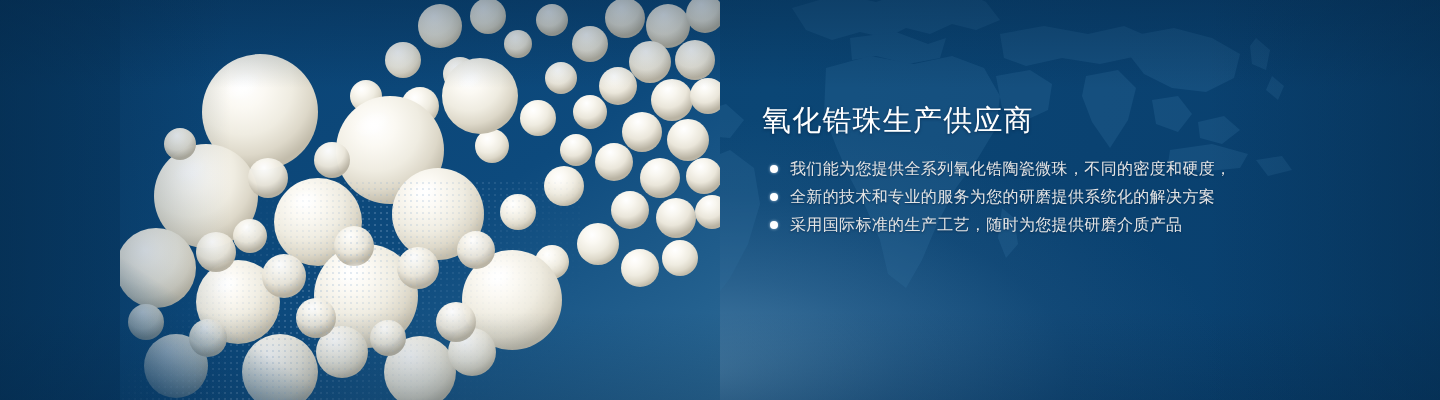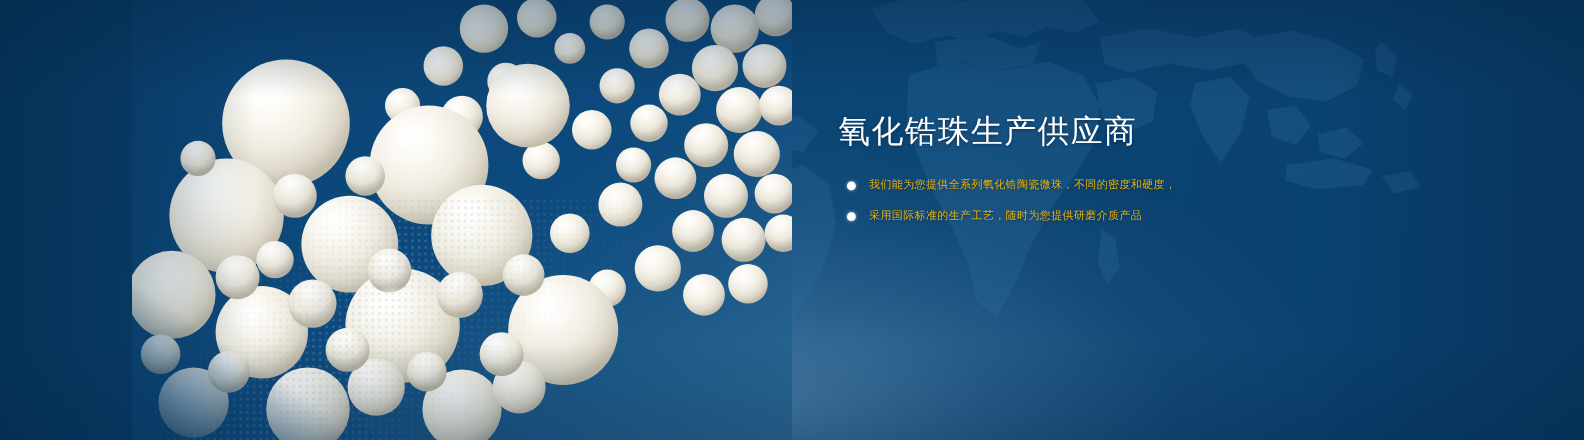--- a/index.html
+++ b/index.html
@@ -100,22 +100,22 @@
   }
   .bullets {
     list-style: none;
     margin: 0;
     padding: 0;
   }
   .bullet {
     position: relative;
     padding-left: 28px;
     margin-bottom: 6px;
-    color: #eab308;
-    font-size: 10px;
+    color: #e5e5e5;
+    font-size: 16px;
     line-height: 22px;
     letter-spacing: 0.35px;
     text-shadow: 0 1px 2px rgba(0,25,55,0.5);
   }
   .bullet:last-child { margin-bottom: 15px; }
   .dot {
     position: absolute;
     left: 8px;
     top: 7px;
     width: 8px;
@@ -314,18 +314,22 @@
   <div class="copy">
     <h1 class="headline">氧化锆珠生产供应商</h1>
 
     <ul class="bullets">
       <li class="bullet">
         <span class="dot"></span>
         <span class="bullet-line">我们能为您提供全系列氧化锆陶瓷微珠，不同的密度和硬度，</span>
       </li>
       <li class="bullet">
         <span class="dot"></span>
+        <span class="bullet-line">全新的技术和专业的服务为您的研磨提供系统化的解决方案</span>
+      </li>
+      <li class="bullet">
+        <span class="dot"></span>
         <span class="bullet-line">采用国际标准的生产工艺，随时为您提供研磨介质产品</span>
       </li>
     </ul>
   </div>
 
 </div>
 
 </body></html>

